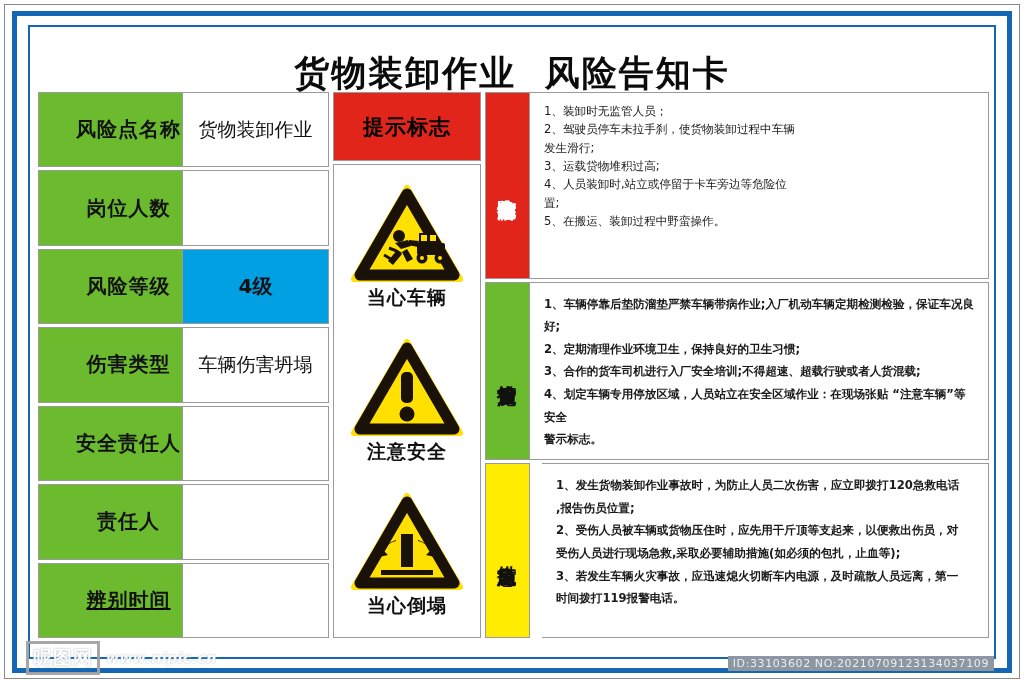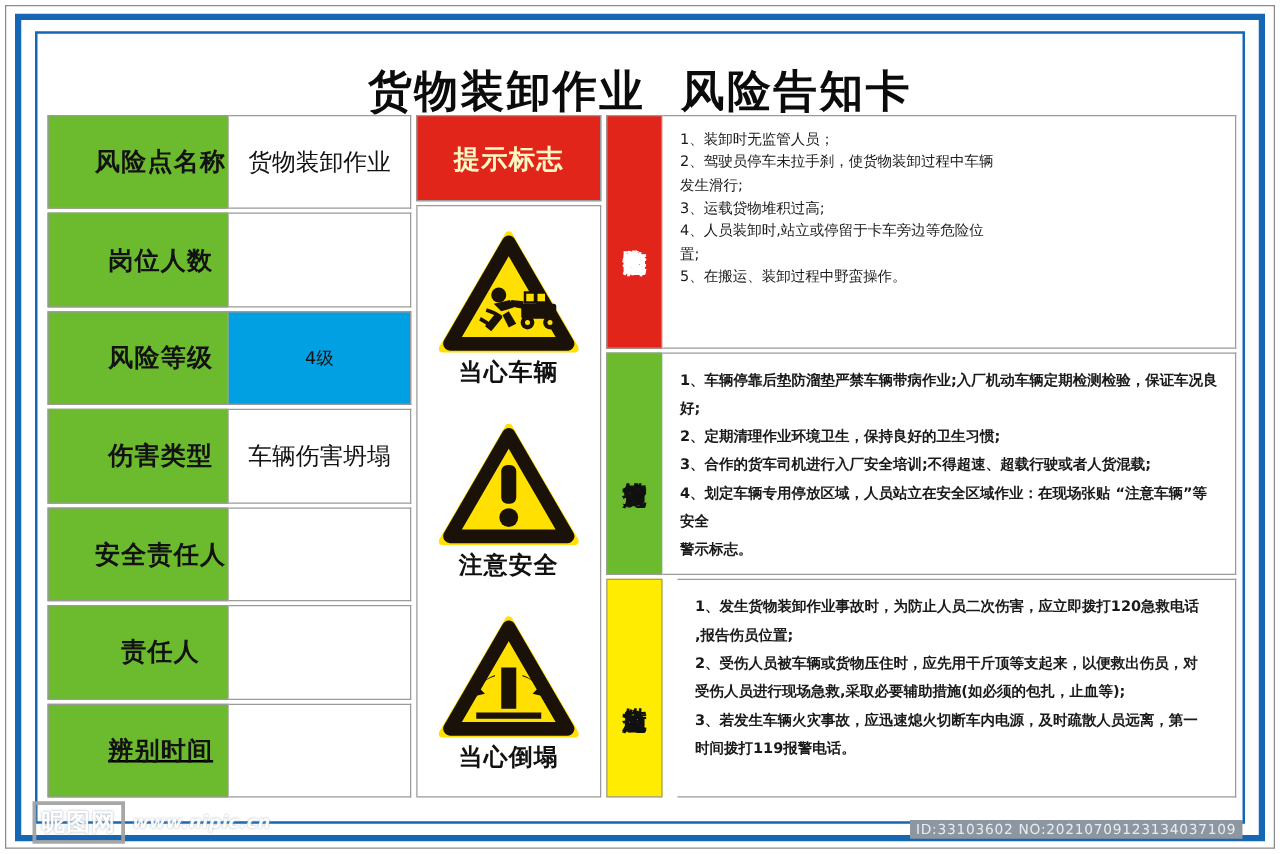--- a/index.html
+++ b/index.html
@@ -93,39 +93,39 @@
     border: 1px solid #9a9a9a;
     border-left: none;
     display: flex;
     align-items: center;
     justify-content: center;
     font-size: 19px;
     color: #121212;
   }
   .info-value.blue {
     background: #00a0e2;
-    font-size: 14px;
-    font-weight: 400;
+    font-size: 20px;
+    font-weight: 700;
   }
 
   
   .col-sign {
     width: 148px;
     margin-left: 4px;
     display: flex;
     flex-direction: column;
   }
   .sign-head {
     height: 69px;
     background: #e1251b;
     border: 1px solid #9a9a9a;
     display: flex;
     align-items: center;
     justify-content: center;
-    color: #fef9c3;
+    color: #000000;
     font-size: 21px;
     font-weight: 700;
     letter-spacing: 1px;
     margin-bottom: 3px;
   }
   .sign-body {
     flex: 1;
     background: #ffffff;
     border: 1px solid #9a9a9a;
     display: flex;

